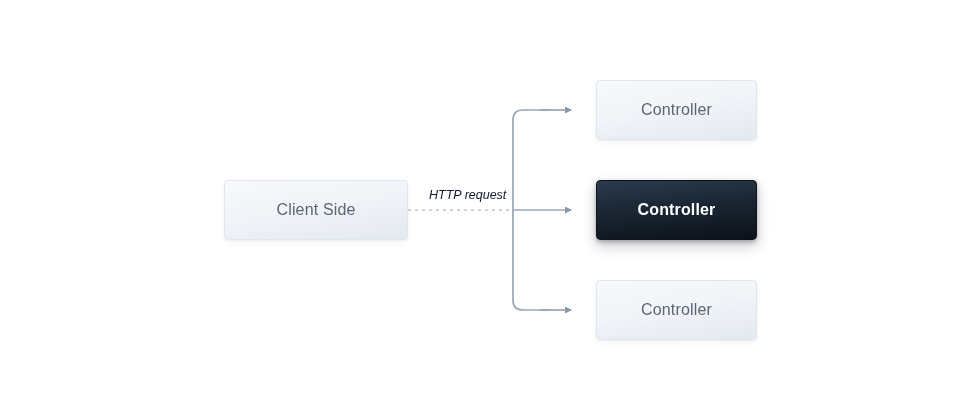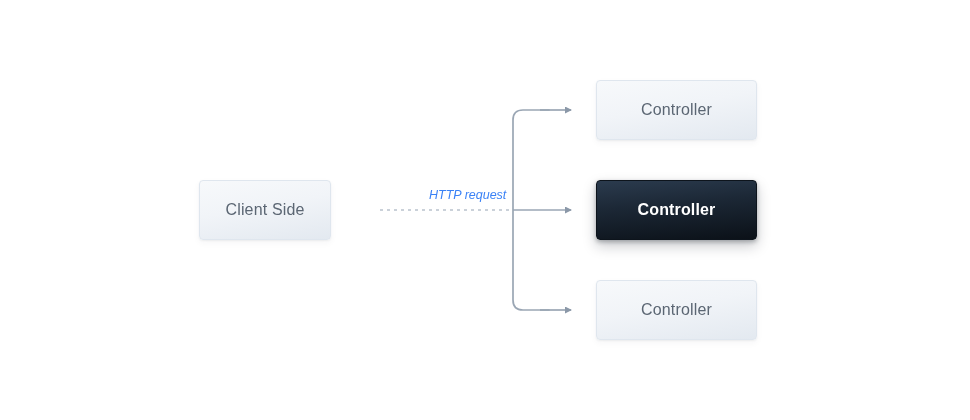--- a/index.html
+++ b/index.html
@@ -50,23 +50,23 @@
   .node-dark {
     background: linear-gradient(175deg, #2b3b4e 0%, #1c2836 40%, #0b1118 100%);
     border: 1px solid #0d141c;
     color: #ffffff;
     font-weight: bold;
     box-shadow: 0 2px 4px rgba(12, 20, 30, 0.28),
                 0 6px 14px rgba(12, 20, 30, 0.22);
   }
 
   #node-client {
-    left: 199px;
+    left: 224px;
     top: 180px;
-    width: 132px;
+    width: 184px;
     height: 60px;
   }
   #node-ctrl-0 {
     left: 596px;
     top: 80px;
     width: 161px;
     height: 60px;
   }
   #node-ctrl-1 {
     left: 596px;
@@ -79,21 +79,21 @@
     top: 280px;
     width: 161px;
     height: 60px;
   }
 
   
   .edge-label {
     position: absolute;
     font-style: italic;
     font-size: 12.5px;
-    color: #3b82f6;
+    color: #0f172a;
     white-space: nowrap;
   }
   #label-http {
     left: 429px;
     top: 188px;
   }
 </style>
 </head>
 <body>
 

